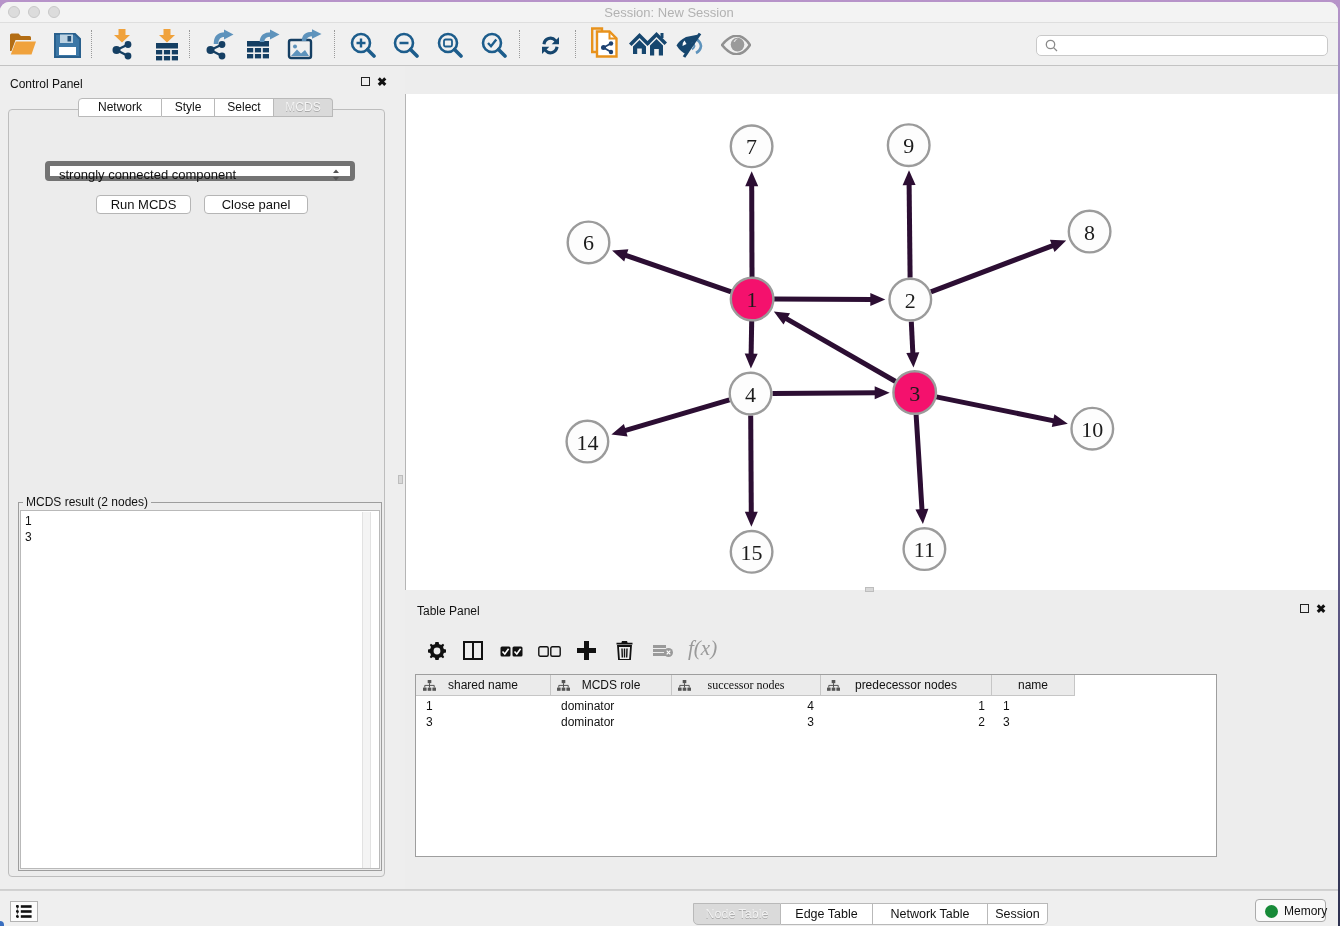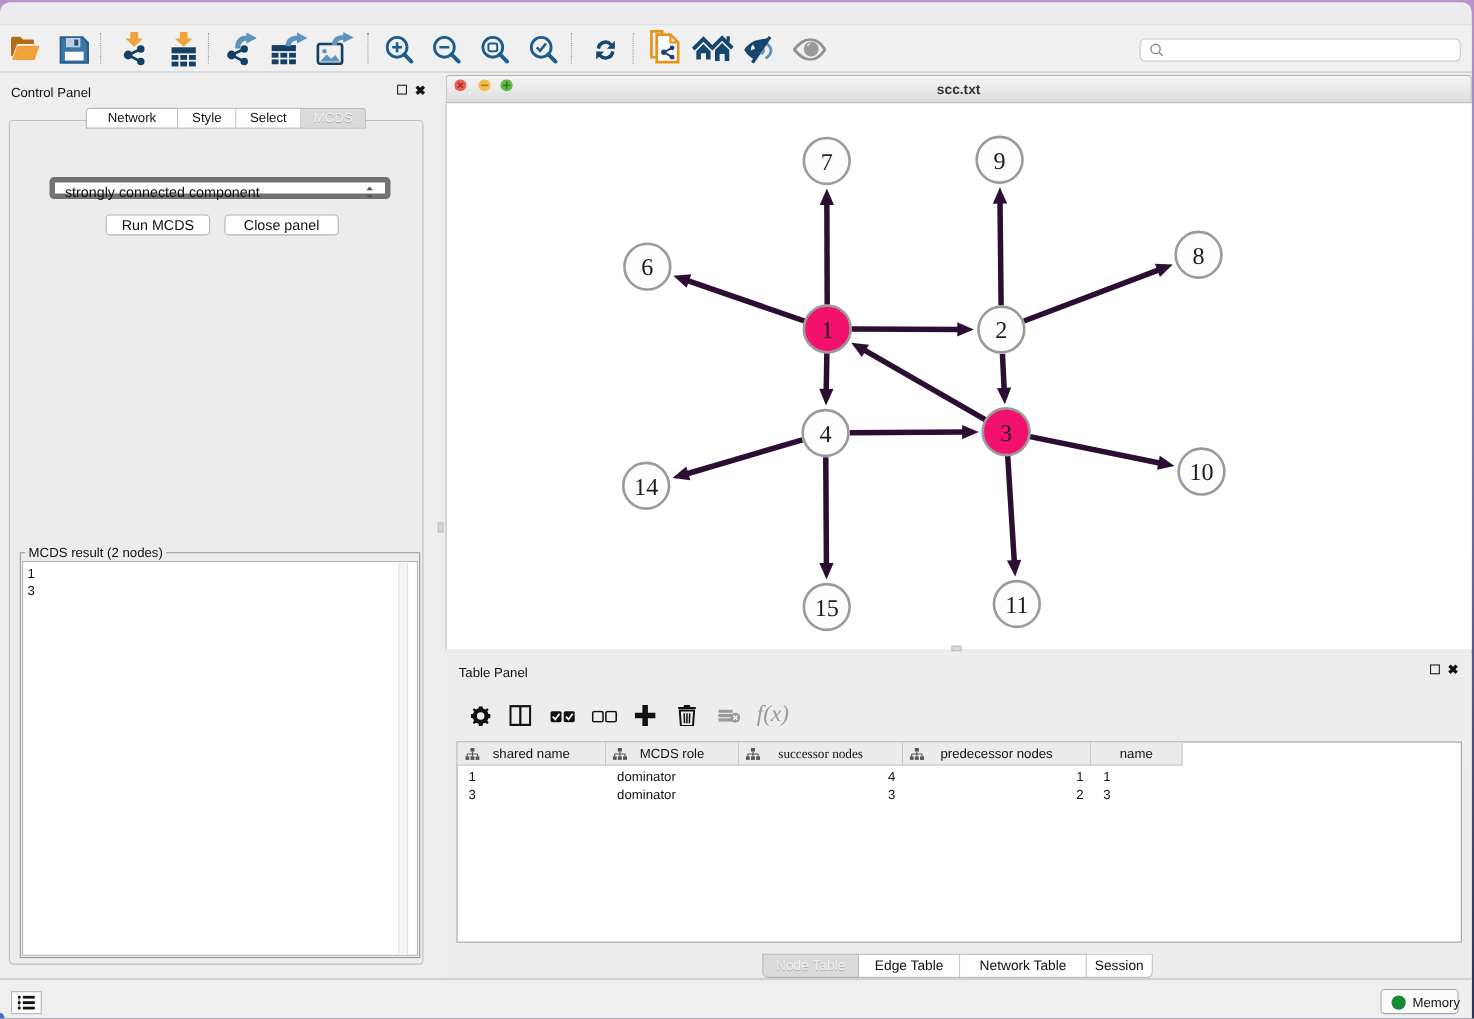--- a/index.html
+++ b/index.html
@@ -32,36 +32,42 @@
 #fs-legend { position:absolute; left:4px; top:-8px; background:#ececec; padding:0 3px; font-size:12px; color:#111; }
 #fs-inner { position:absolute; left:1px; top:7px; width:360px; height:359px; background:#fff; border:1px solid #b9b9b9; font-size:12px; color:#111; }
 
 #netwin { position:absolute; left:405px; top:66px; width:933px; height:526px; }
 #nw-titlebar { position:absolute; left:0; top:0; width:100%; height:26px; background:linear-gradient(180deg,#f6f6f6,#dcdcdc); border:1px solid #b2b2b2; border-bottom:1px solid #9c9c9c; border-radius:4px 4px 0 0; }
 #nw-title { position:absolute; top:5px; left:0; width:100%; text-align:center; font-size:12.5px; font-weight:bold; color:#333; }
 #canvas { position:absolute; left:0; top:26px; width:933px; height:496px; background:#fff; border-left:1px solid #b5b5b5; }
 
 #tpanel { position:absolute; left:405px; top:593px; width:933px; height:297px; background:#ededed; }
 #tp-title { position:absolute; left:12px; top:9px; font-size:12px; color:#111; }
-#ttable { position:absolute; left:10px; top:79px; width:914px; height:183px; background:#fff; border:1px solid #9e9e9e; }
+#ttable { position:absolute; left:10px; top:79px; width:802px; height:183px; background:#fff; border:1px solid #9e9e9e; }
 .thead { position:absolute; top:0; height:21px; background:#ebebeb; border-right:1px solid #c6c6c6; border-bottom:1px solid #c6c6c6; font-size:12px; color:#111; text-align:center; line-height:21px; }
 .trow { position:absolute; font-size:12px; color:#111; height:17px; line-height:17px; }
 
-.btab { height:22px; box-sizing:border-box; background:#fff; border:1px solid #b9b9b9; border-left:none; font-size:12.5px; color:#111; text-align:center; line-height:20px; white-space:nowrap; }
+.btab { height:22px; box-sizing:border-box; background:#fff; border:1px solid #b9b9b9; border-left:none; font-size:12.5px; color:#111; text-align:center; line-height:20px; white-space:nowrap;margin-top:36px; }
 .btab.first { border-left:1px solid #b9b9b9; border-radius:0 0 0 5px; }
 .btab.last { border-radius:0 0 5px 0; }
 .btab.sel { background:#dadada; color:#f2f2f2; text-shadow:0 1px 0 #aaa; }
 
 #statusbar { position:absolute; left:0; top:888px; width:1338px; height:36px; background:#efefef; border-top:1px solid #d2d2d2; }
 #memline { position:absolute; left:0; top:887px; width:1338px; height:1px; background:#cfcfcf; }
 </style>
 </head>
 <body>
 <div id="win">
 
+  <div id="titlebar">
+    <div class="tl" style="left:8px;"></div>
+    <div class="tl" style="left:28px;"></div>
+    <div class="tl" style="left:48px;"></div>
+    <div id="title-text">Session: New Session</div>
+  </div>
 
   <div id="toolbar">
     <div id="tb-icons">
 
       <svg width="30" height="30" style="position:absolute;left:8px;top:7px;" viewBox="0 0 30 30">
         <path d="M2 5 Q2 3.4 3.6 3.4 L10.5 3.4 L13 6 L21.5 6 Q23 6 23 7.6 L23 10 L7.5 10 L3.5 21 L2 21 Z" fill="#b36d14"></path>
         <path d="M7.8 11.5 L28 11.5 L23.5 24.5 L2.8 24.5 Z" fill="#f0a23c"></path>
       </svg>
 
       <svg width="27" height="27" style="position:absolute;left:54px;top:9px;" viewBox="0 0 27 27">
@@ -225,31 +231,20 @@
         <div id="fs-inner">
           <div style="position:absolute;left:4px;top:3px;">1</div>
           <div style="position:absolute;left:4px;top:19px;">3</div>
           <div style="position:absolute;right:8px;top:1px;width:9px;height:356px;background:#f4f4f4;border-left:1px solid #e2e2e2;border-right:1px solid #e2e2e2;"></div>
         </div>
       </div>
     </div>
   </div>
 
   <div id="netwin">
-    <div id="nw-titlebar">
-      <svg width="70" height="20" style="position:absolute;left:7px;top:3px;">
-        <circle cx="5.5" cy="5.5" r="5.5" fill="#ed6156"></circle>
-        <path d="M3.2 3.2 L7.8 7.8 M7.8 3.2 L3.2 7.8" stroke="#9f3227" stroke-width="1.3"></path>
-        <circle cx="27.5" cy="5.5" r="5.5" fill="#f5bf4f"></circle>
-        <rect x="24.2" y="4.8" width="6.6" height="1.5" fill="#b07a1e"></rect>
-        <circle cx="47.5" cy="5.5" r="5.5" fill="#62ba46"></circle>
-        <path d="M44.2 4.8 h6.6 v1.5 h-6.6 Z M46.8 2.2 h1.5 v6.6 h-1.5 Z" fill="#2e7a1e"></path>
-      </svg>
-      <div id="nw-title">scc.txt</div>
-    </div>
     <div id="canvas">
       <svg id="graph" width="933" height="496" viewBox="0 0 933 496">
         <g stroke="#2c0e33" stroke-width="5">
           <line x1="346.0" y1="183.0" x2="345.7" y2="90.3"></line>
           <line x1="325.3" y1="197.8" x2="218.4" y2="160.8"></line>
           <line x1="368.1" y1="205.1" x2="466.3" y2="205.5"></line>
           <line x1="345.7" y1="227.0" x2="345.1" y2="261.6"></line>
           <line x1="504.1" y1="183.6" x2="503.1" y2="89.2"></line>
           <line x1="524.9" y1="197.8" x2="648.1" y2="151.1"></line>
           <line x1="505.3" y1="227.6" x2="506.9" y2="260.5"></line>

